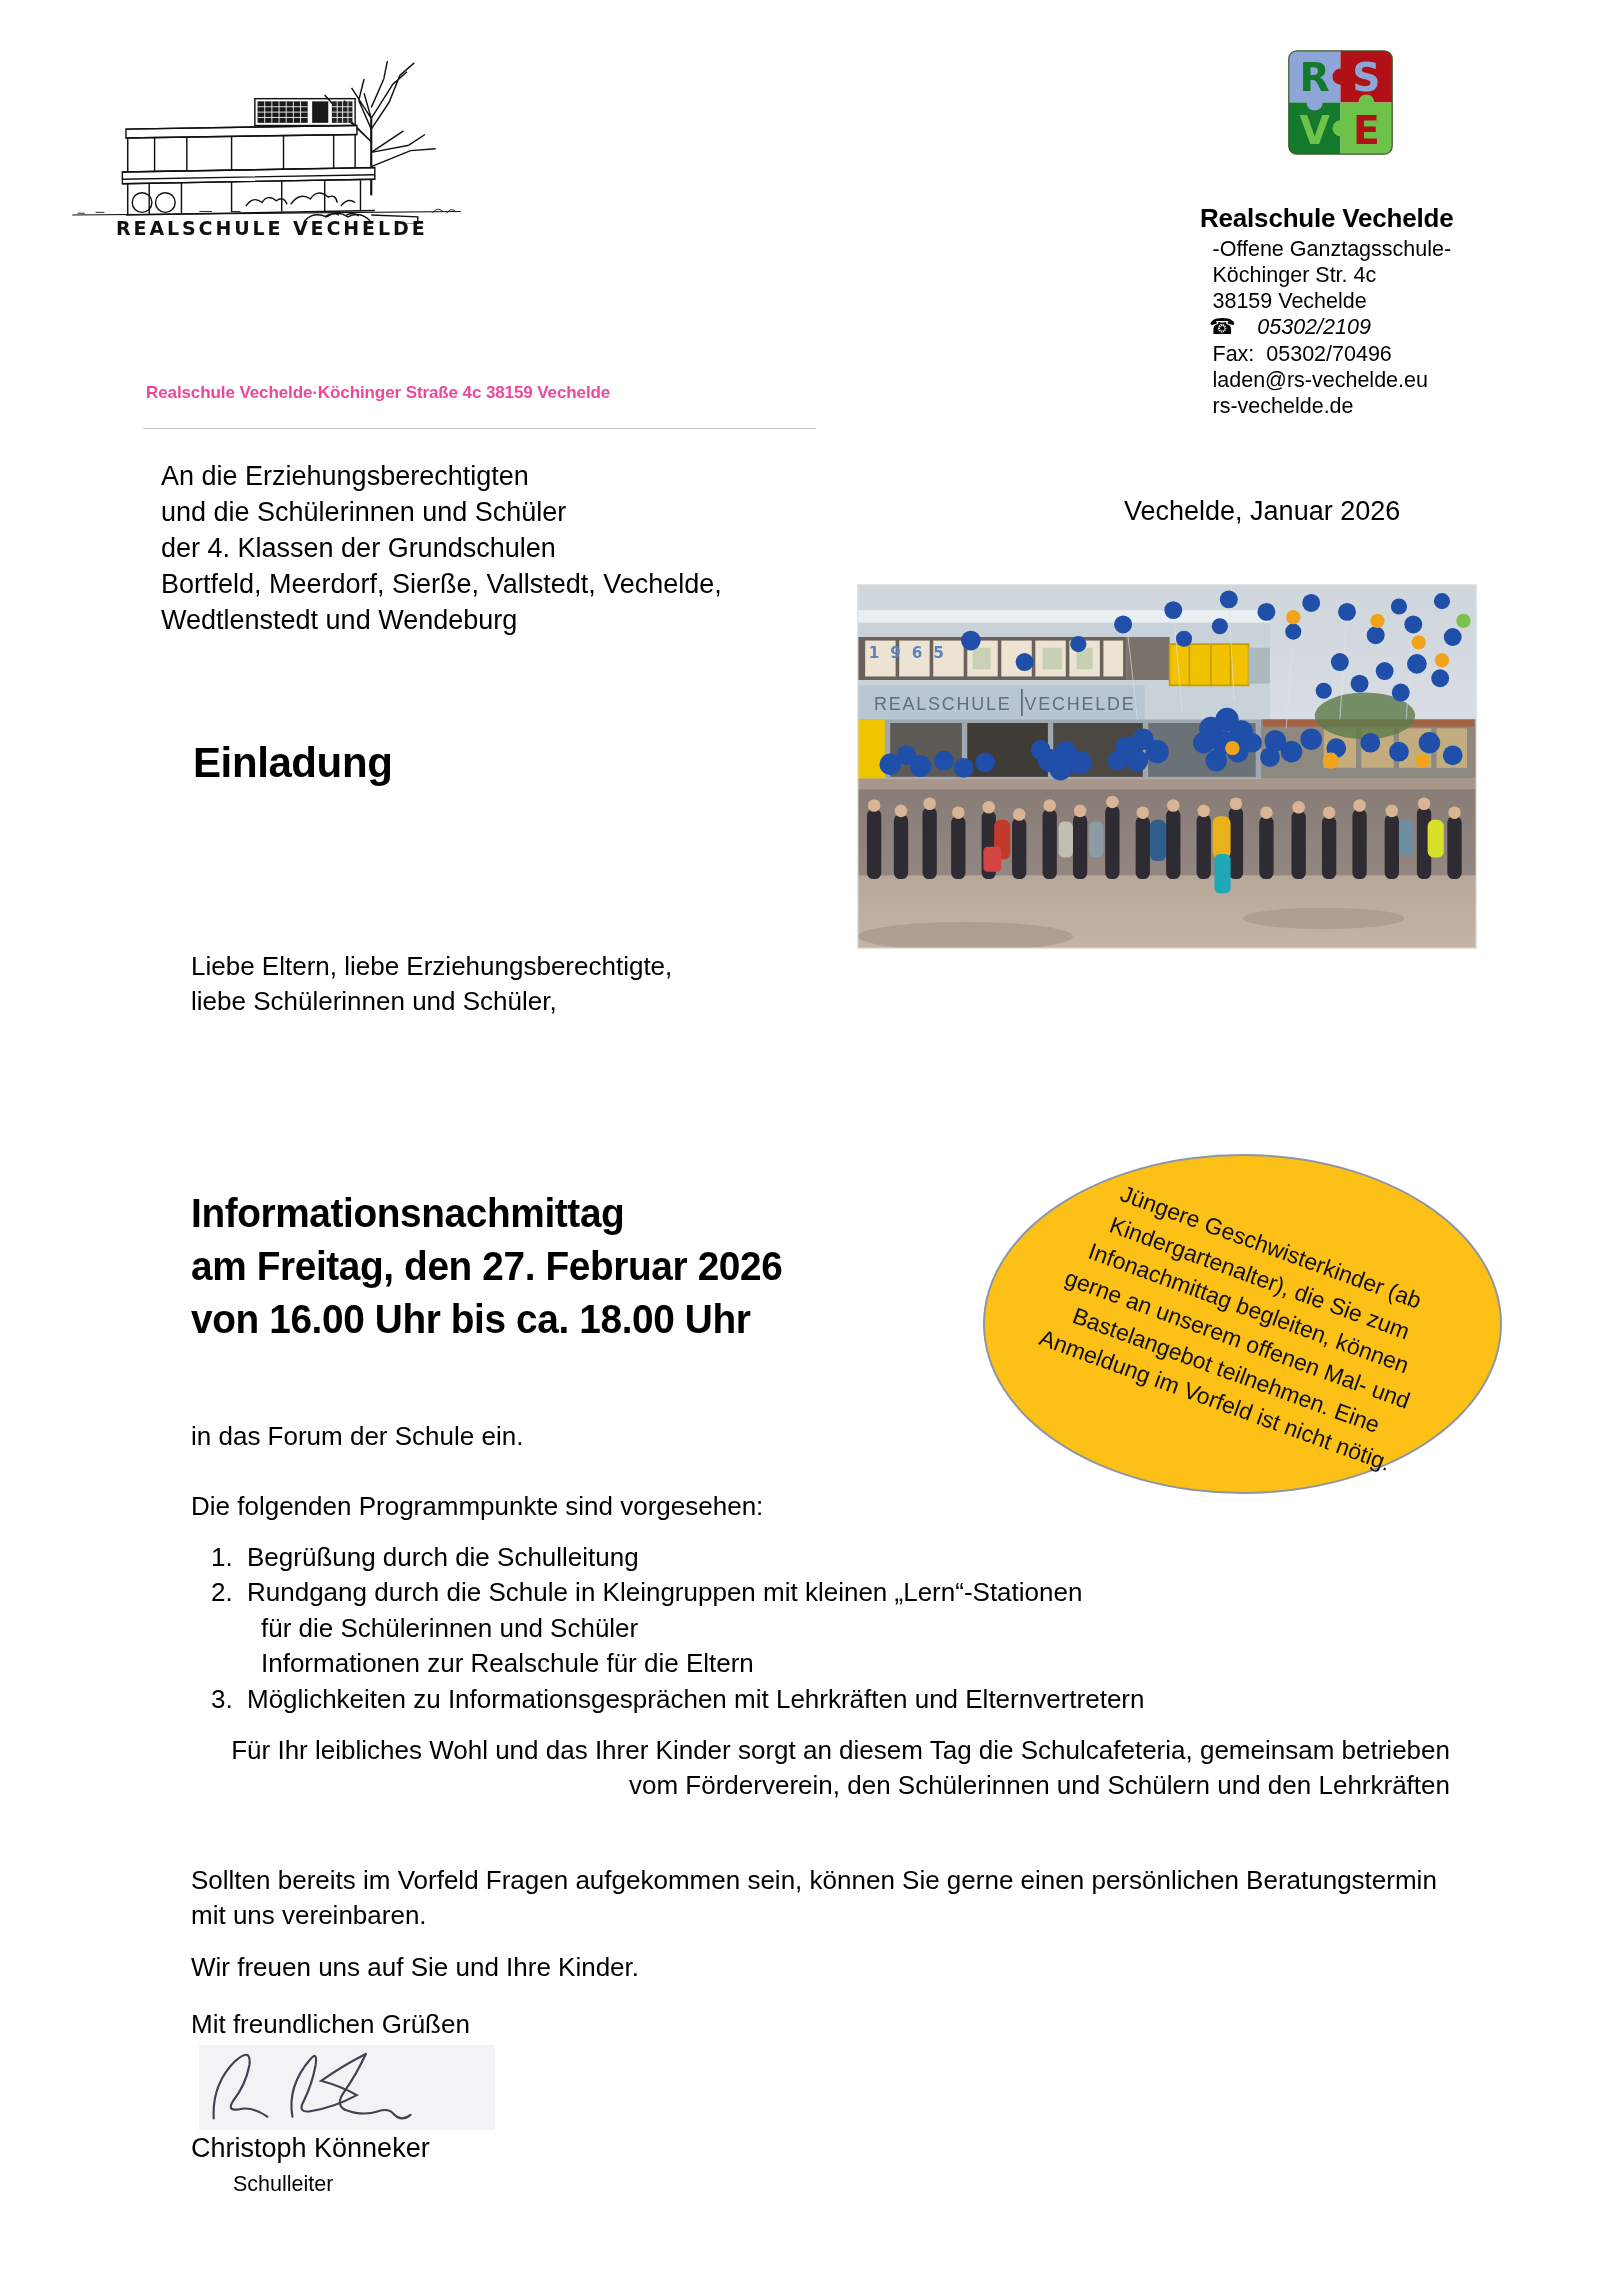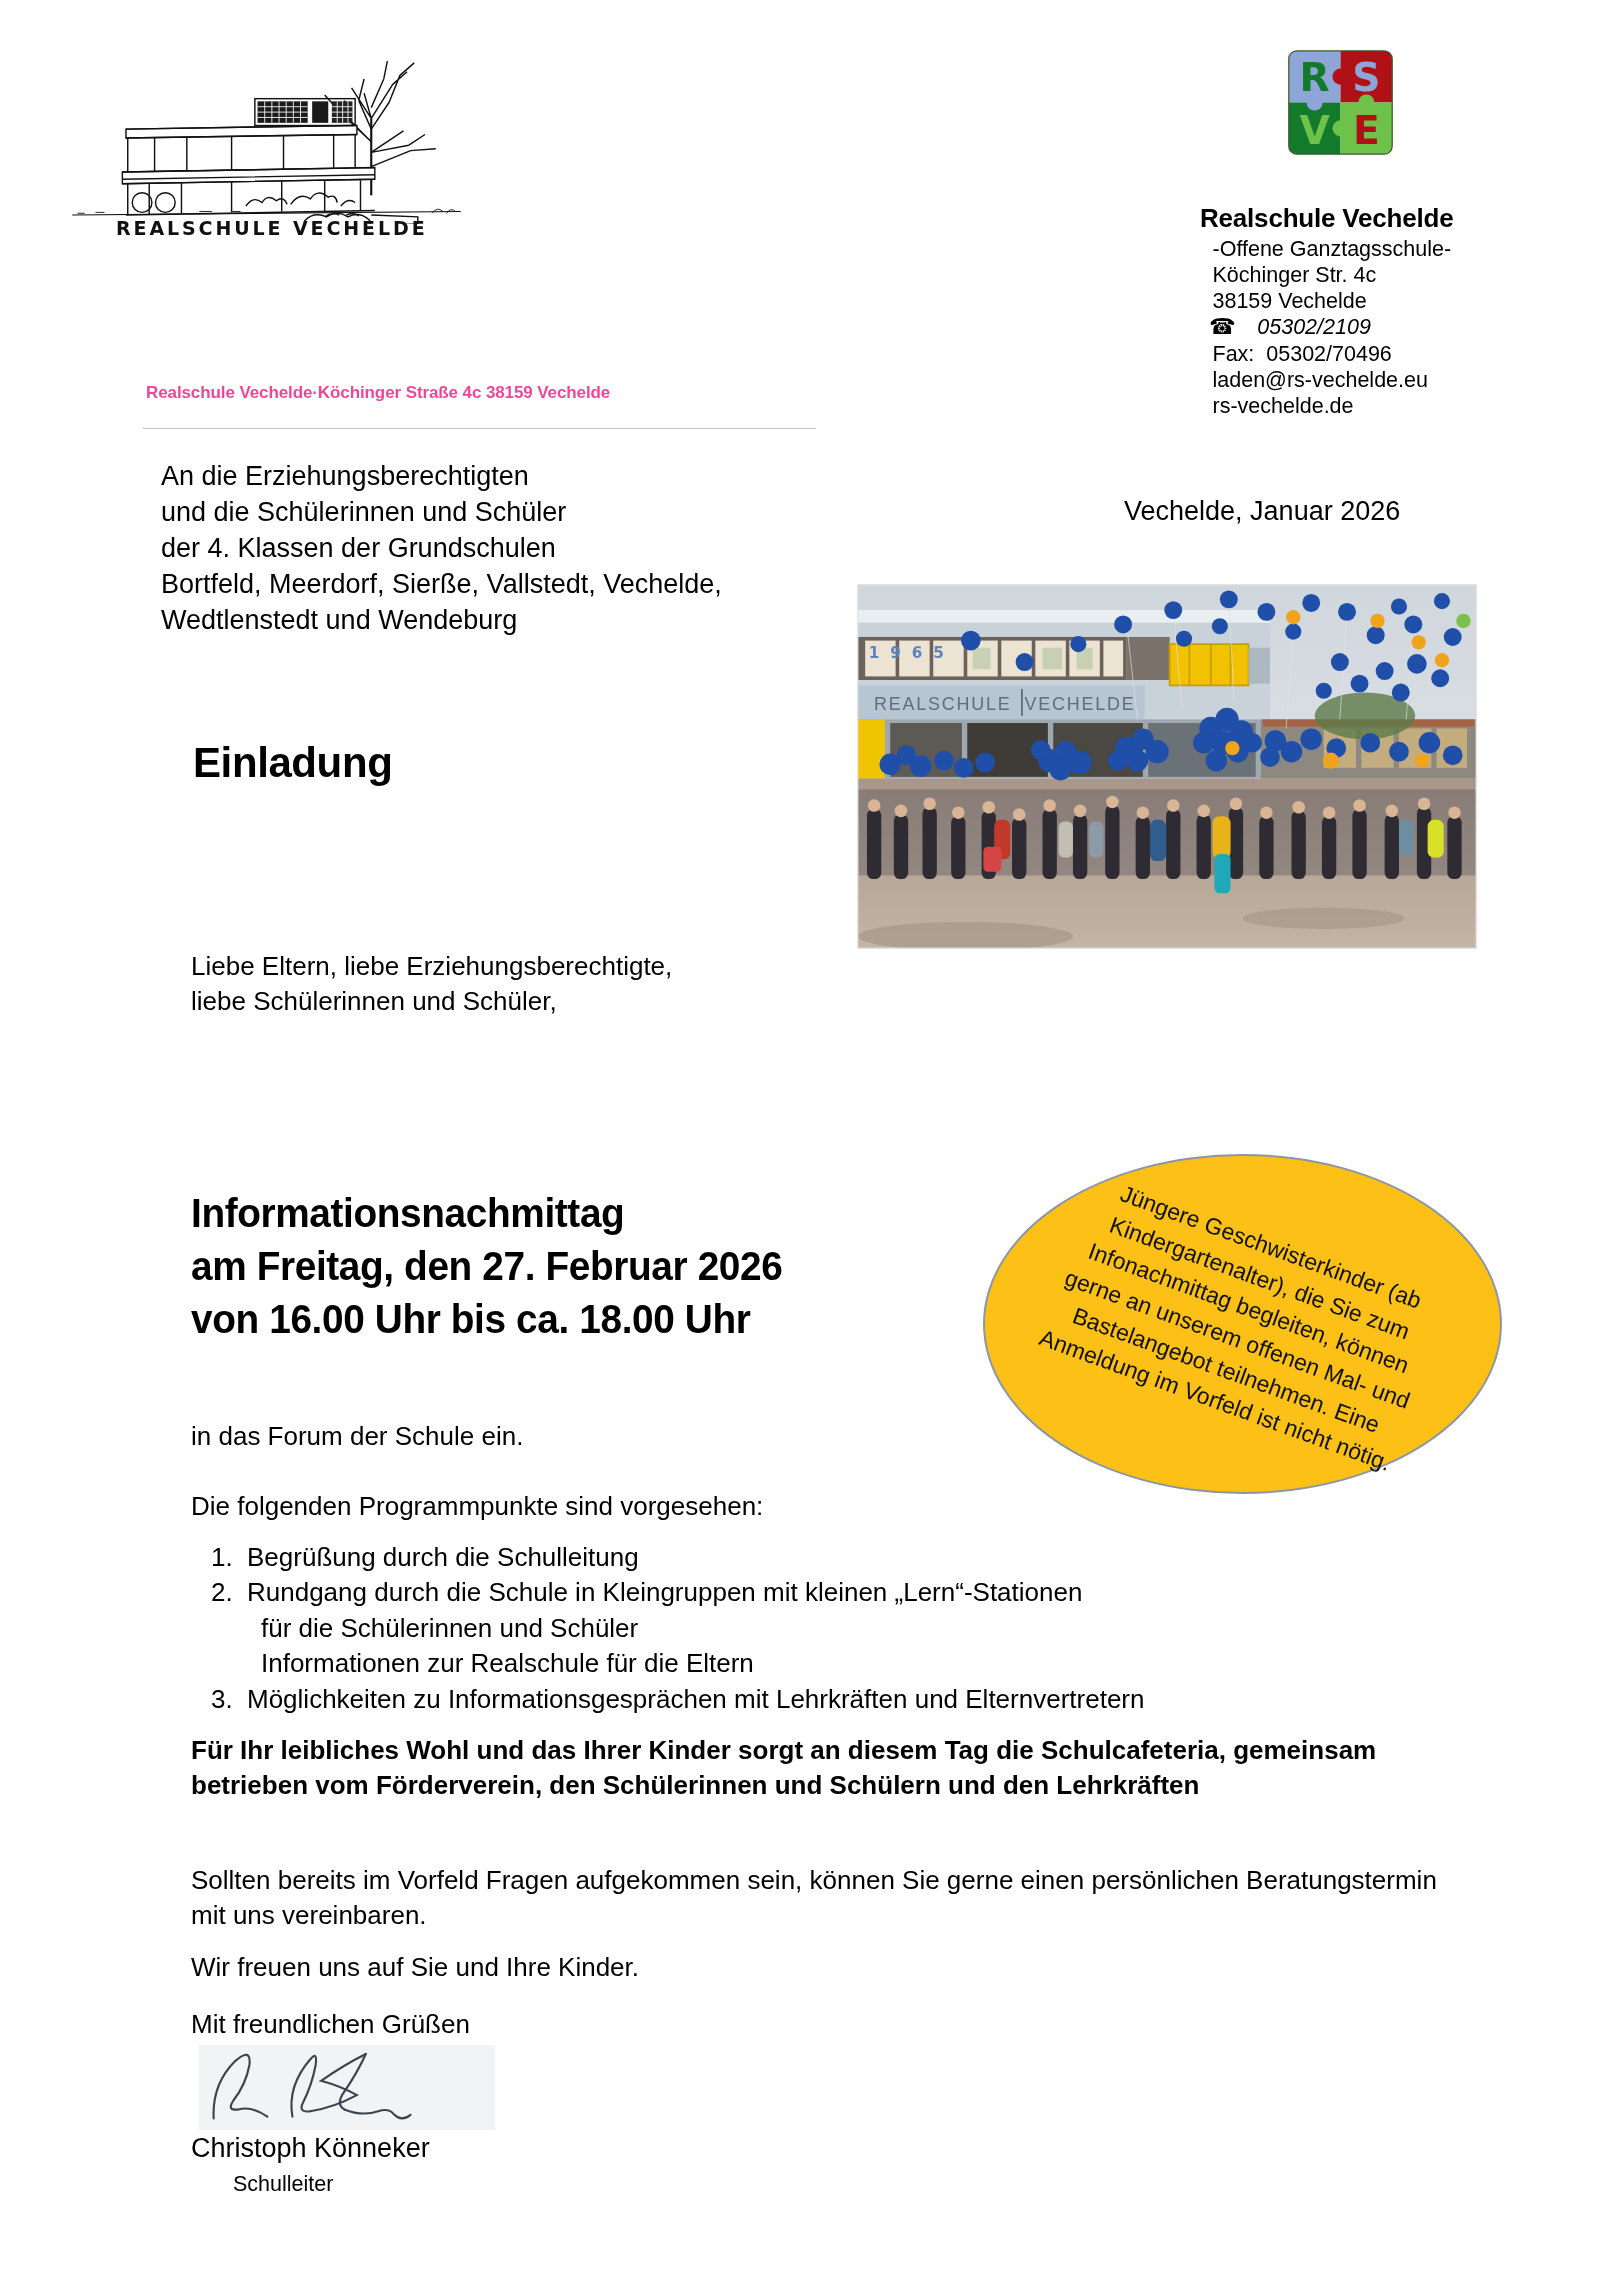--- a/index.html
+++ b/index.html
@@ -200,25 +200,25 @@
     padding-right: 14.3px;
     box-sizing: border-box;
   }
   .program-list .txt { flex: 1 1 auto; }
   .program-list .sub {
     margin-left: 70px;
   }
 
   .cafeteria {
     position: absolute;
-    left: 191px;
+    left: 205px;
     top: 1733px;
     width: 1245px;
-    text-align: left;
-    font-weight: bold;
+    text-align: right;
+    font-weight: normal;
     font-size: 26px;
     line-height: 1.34;
   }
 
   .closing1 {
     position: absolute;
     left: 191px;
     top: 1863px;
     width: 1272px;
     font-size: 26px;

